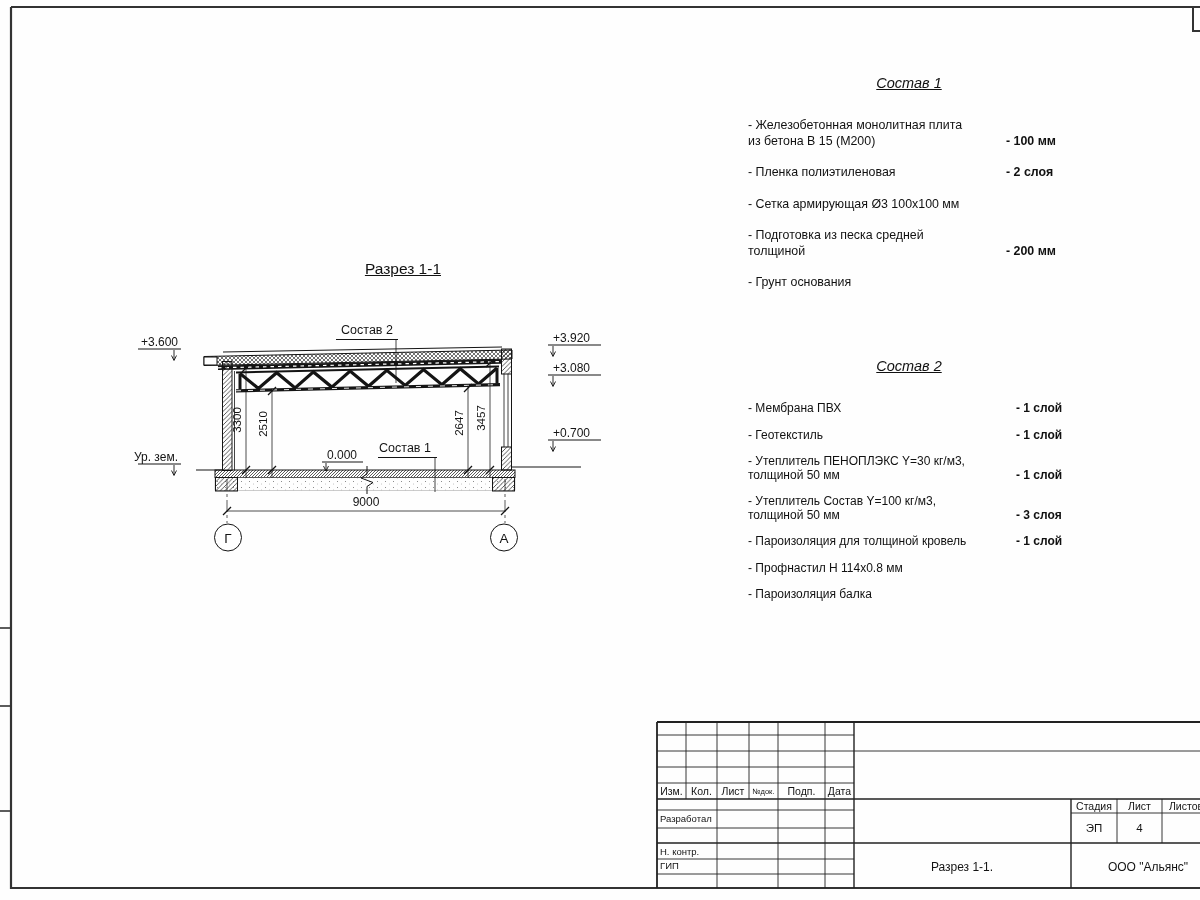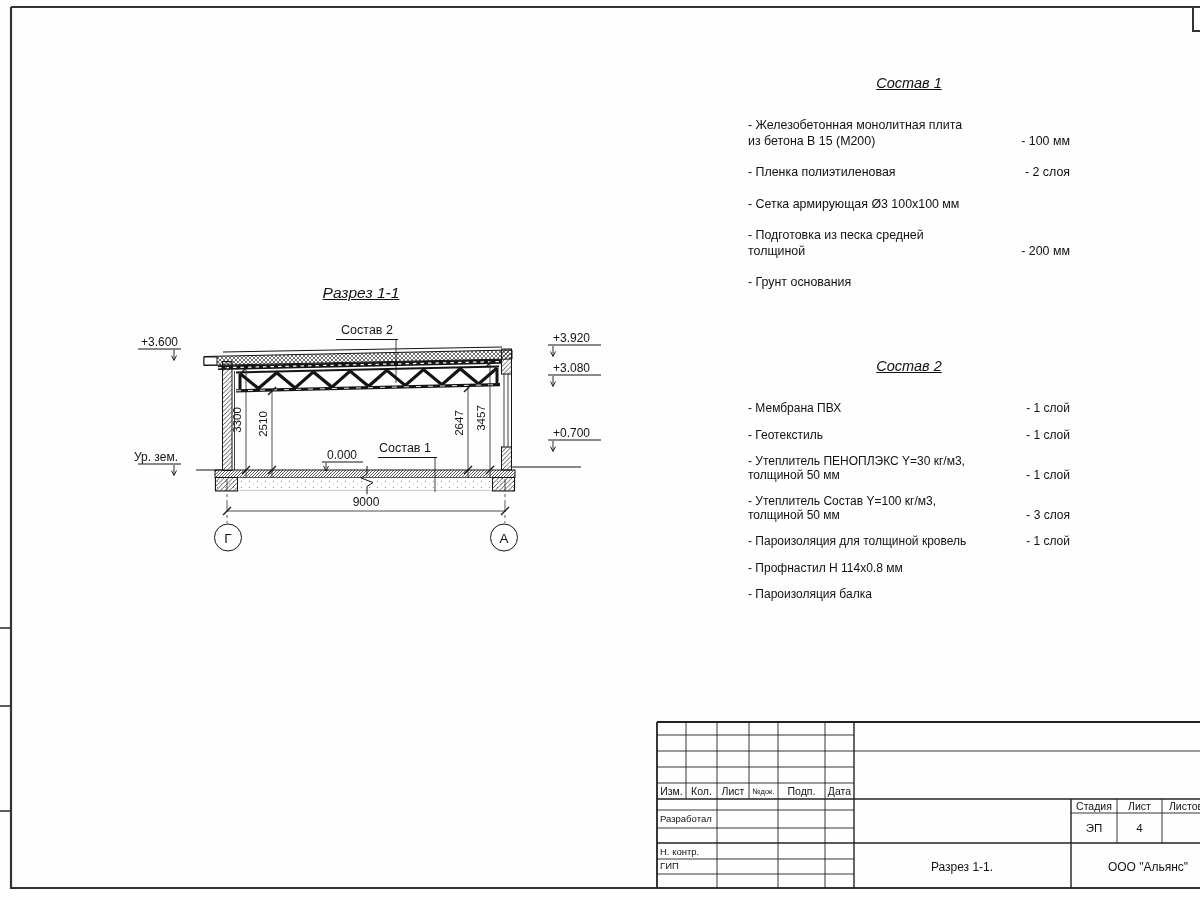--- a/index.html
+++ b/index.html
@@ -4,28 +4,28 @@
 <style>
   html,body{margin:0;padding:0;background:#fff;}
   #page{position:relative;width:1200px;height:900px;background:#fefefe;overflow:hidden;
         font-family:"Liberation Sans",sans-serif;color:#111;}
   svg{position:absolute;left:0;top:0;}
   svg text{font-family:"Liberation Sans",sans-serif;fill:#141414;}
   .panel{position:absolute;width:322px;}
   .panel-h{text-align:center;font-size:14.5px;font-style:italic;line-height:15px;
            margin-bottom:27px;}
   .panel-h span{text-decoration:underline;}
-  .item{display:flex;align-items:flex-end;justify-content:space-between;}
+  .item{display:flex;align-items:flex-end;justify-content:flex-start;}
   #panel1 .item{margin-bottom:16px;line-height:15.5px;font-size:12.4px;}
   #panel2 .item{margin-bottom:13px;line-height:13.5px;font-size:12px;}
   #panel1 .t{width:258px;}
   #panel2 .t{width:268px;}
-  .v{white-space:nowrap;}
-  #sec-title{position:absolute;left:281px;top:284px;width:160px;text-align:center;
-             font-size:15.5px;font-style:italic;}
+  .v{white-space:nowrap;font-weight:bold;}
+  #sec-title{position:absolute;left:281px;top:260px;width:160px;text-align:right;
+             font-size:15.5px;}
   #sec-title span{text-decoration:underline;}
 </style>
 </head>
 <body>
 
 <div id="page">
 
   <svg width="1200" height="900" viewBox="0 0 1200 900">
     <defs>
       <pattern id="ph-roof" width="4" height="4" patternUnits="userSpaceOnUse">

